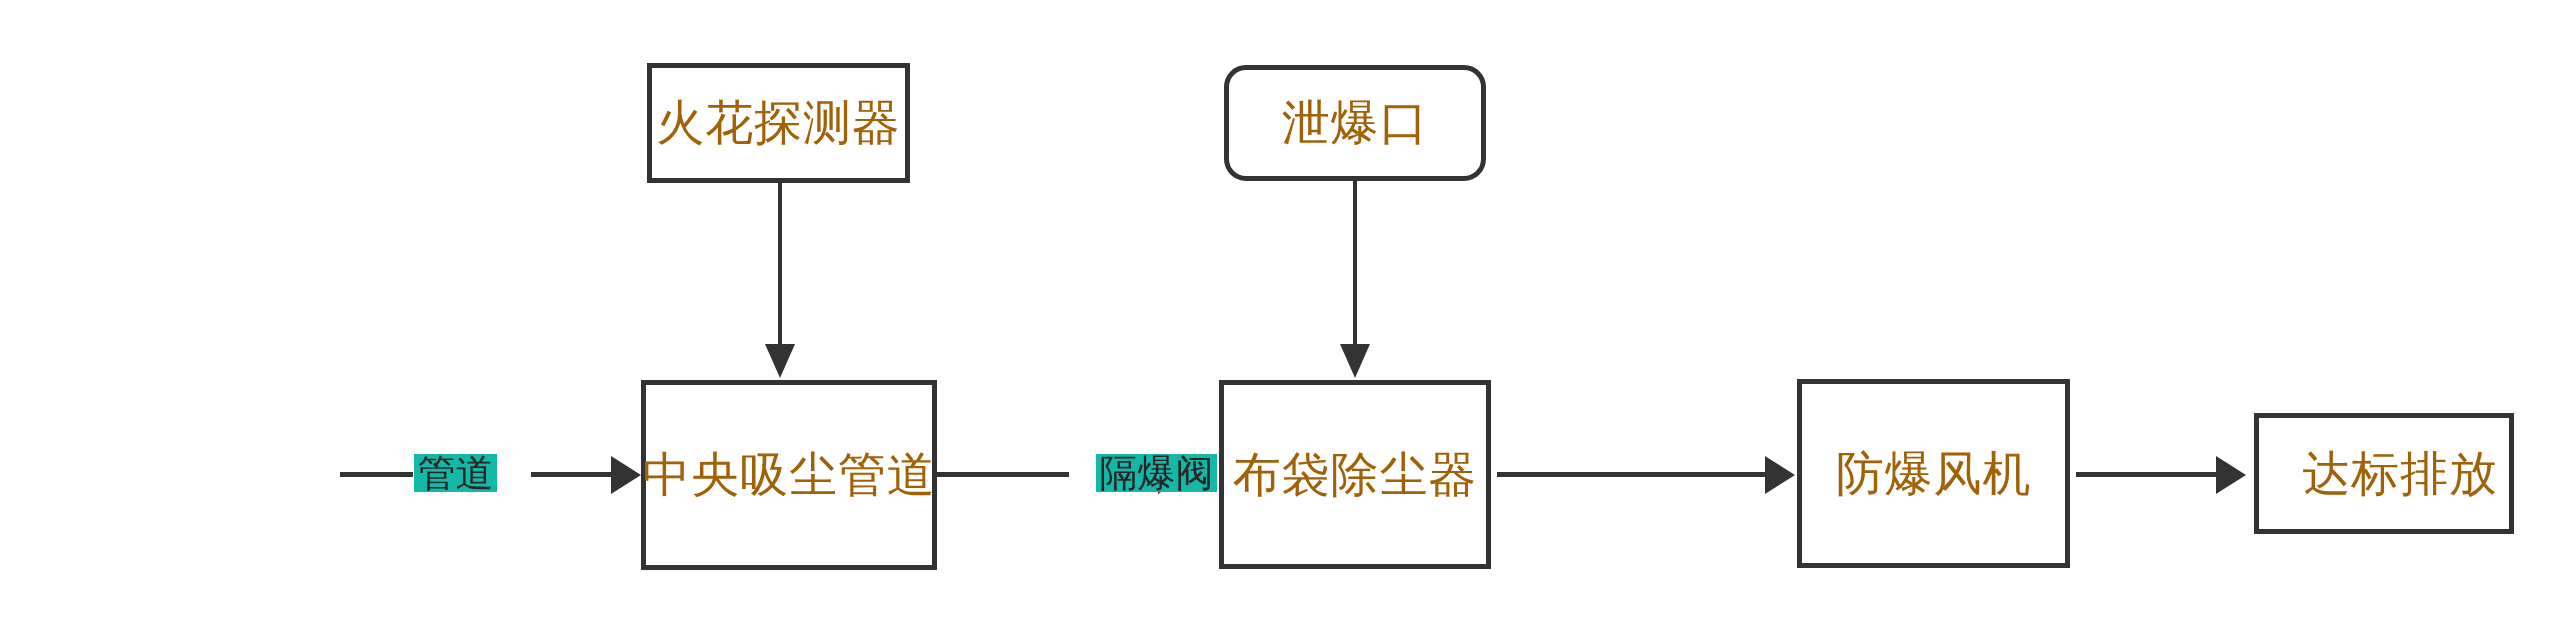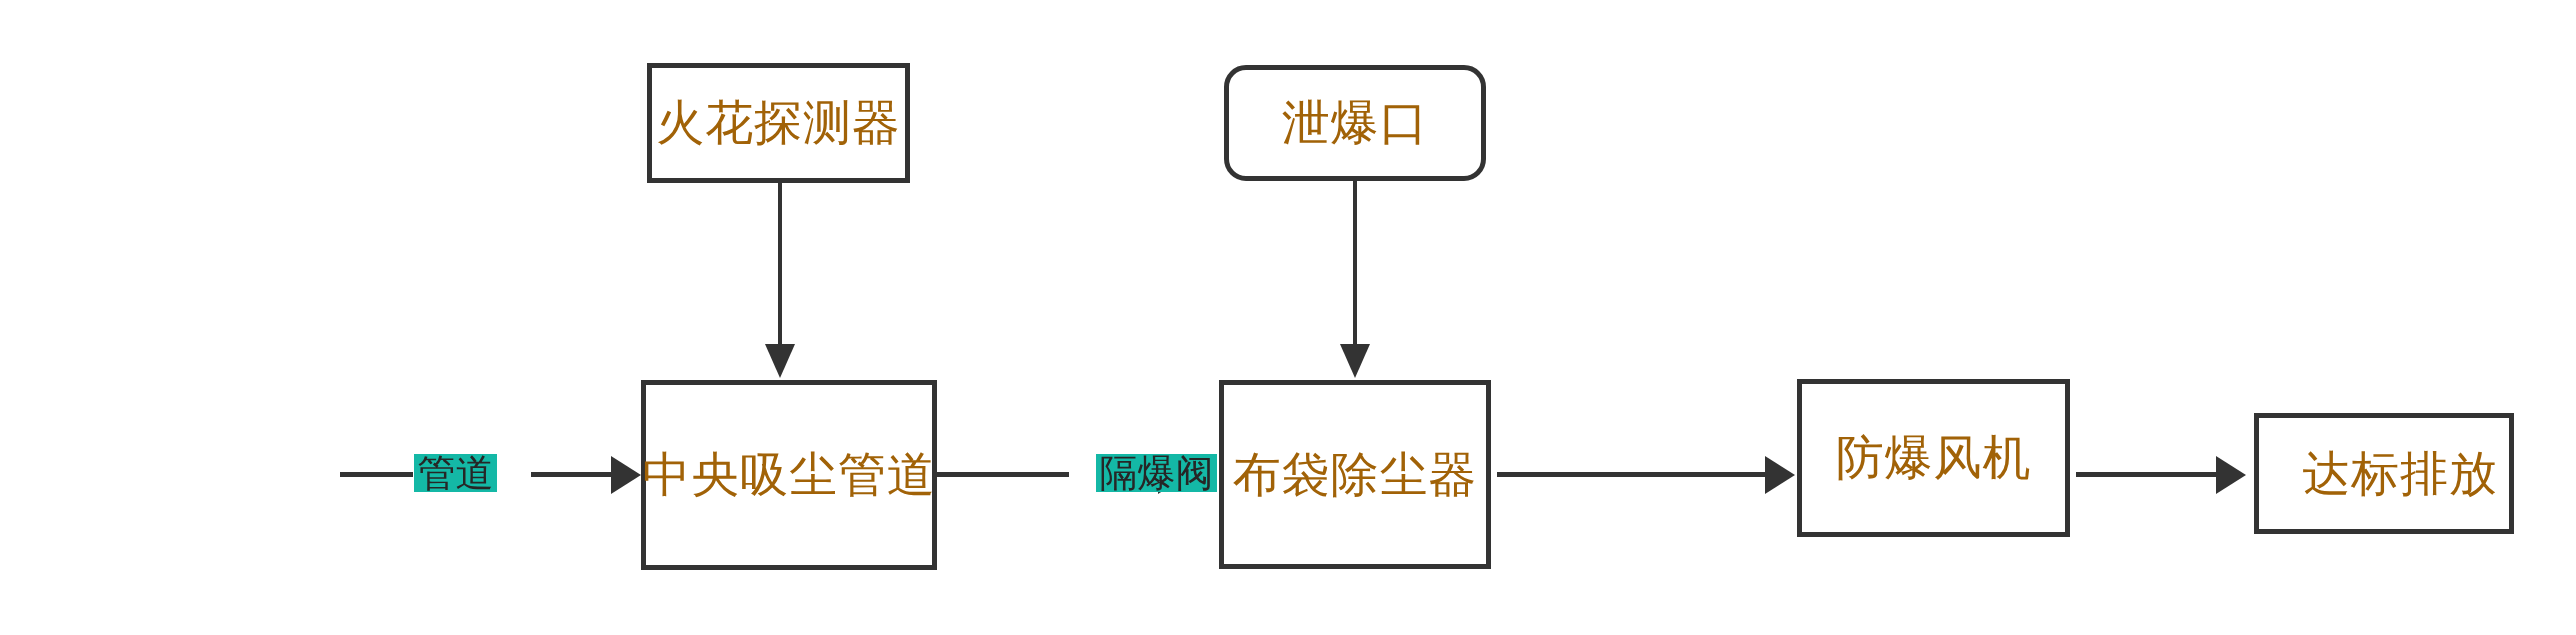--- a/index.html
+++ b/index.html
@@ -38,21 +38,21 @@
     border-radius: 892px;
   }
   .node.rect {
     border-radius: 0;
   }
 
   
   #node-source      { left: 67px;   top: 406px; width: 268px; height: 137px; }
   #node-central     { left: 641px;  top: 380px; width: 296px; height: 190px; }
   #node-bagfilter   { left: 1219px; top: 380px; width: 272px; height: 189px; }
-  #node-fan         { left: 1797px; top: 379px; width: 273px; height: 158px; }
+  #node-fan         { left: 1797px; top: 379px; width: 273px; height: 189px; }
   #node-discharge   { left: 2254px; top: 413px; width: 260px; height: 121px; padding-left: 32px; }
   #node-spark       { left: 647px;  top: 63px;  width: 263px; height: 120px; }
   #node-vent        { left: 1224px; top: 65px;  width: 262px; height: 116px; border-radius: 22px; }
 
   
   .h-line {
     position: absolute;
     height: 5.4px;
     background: #333333;
     z-index: 1;

